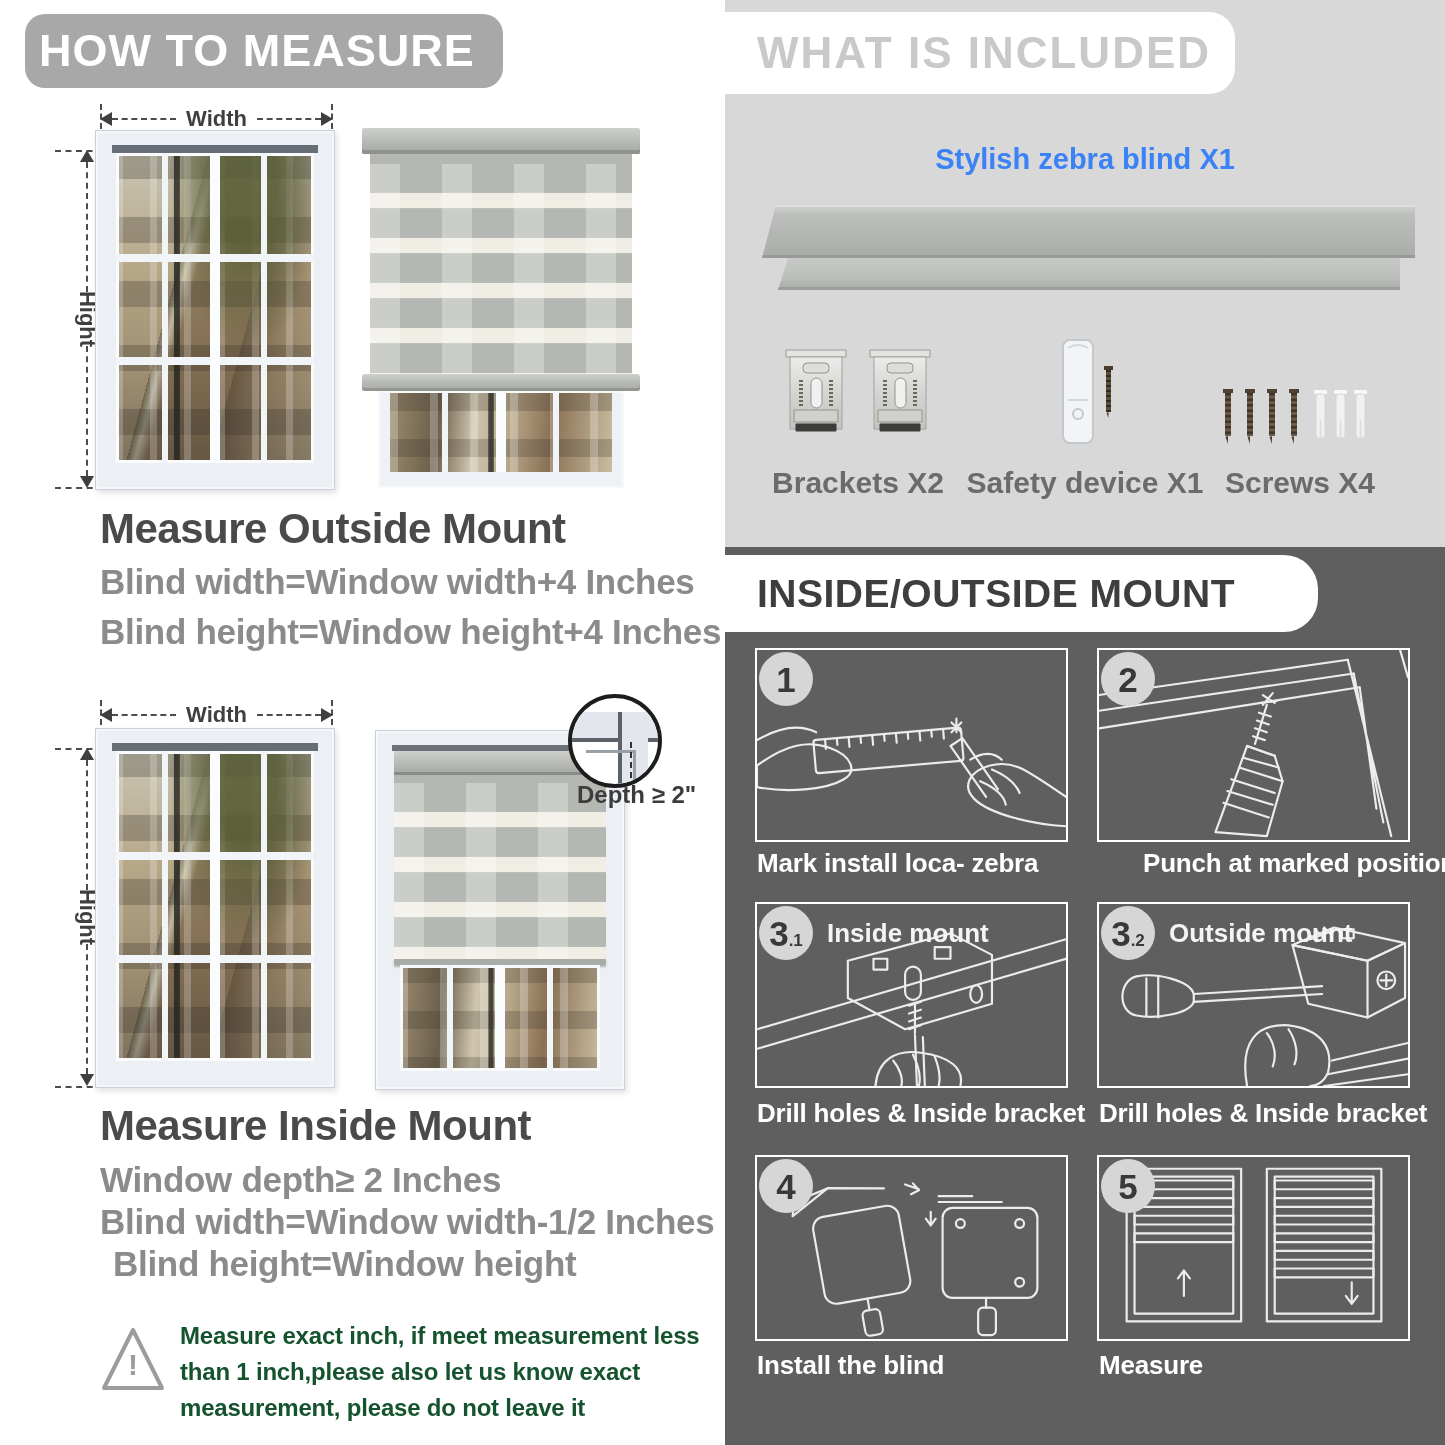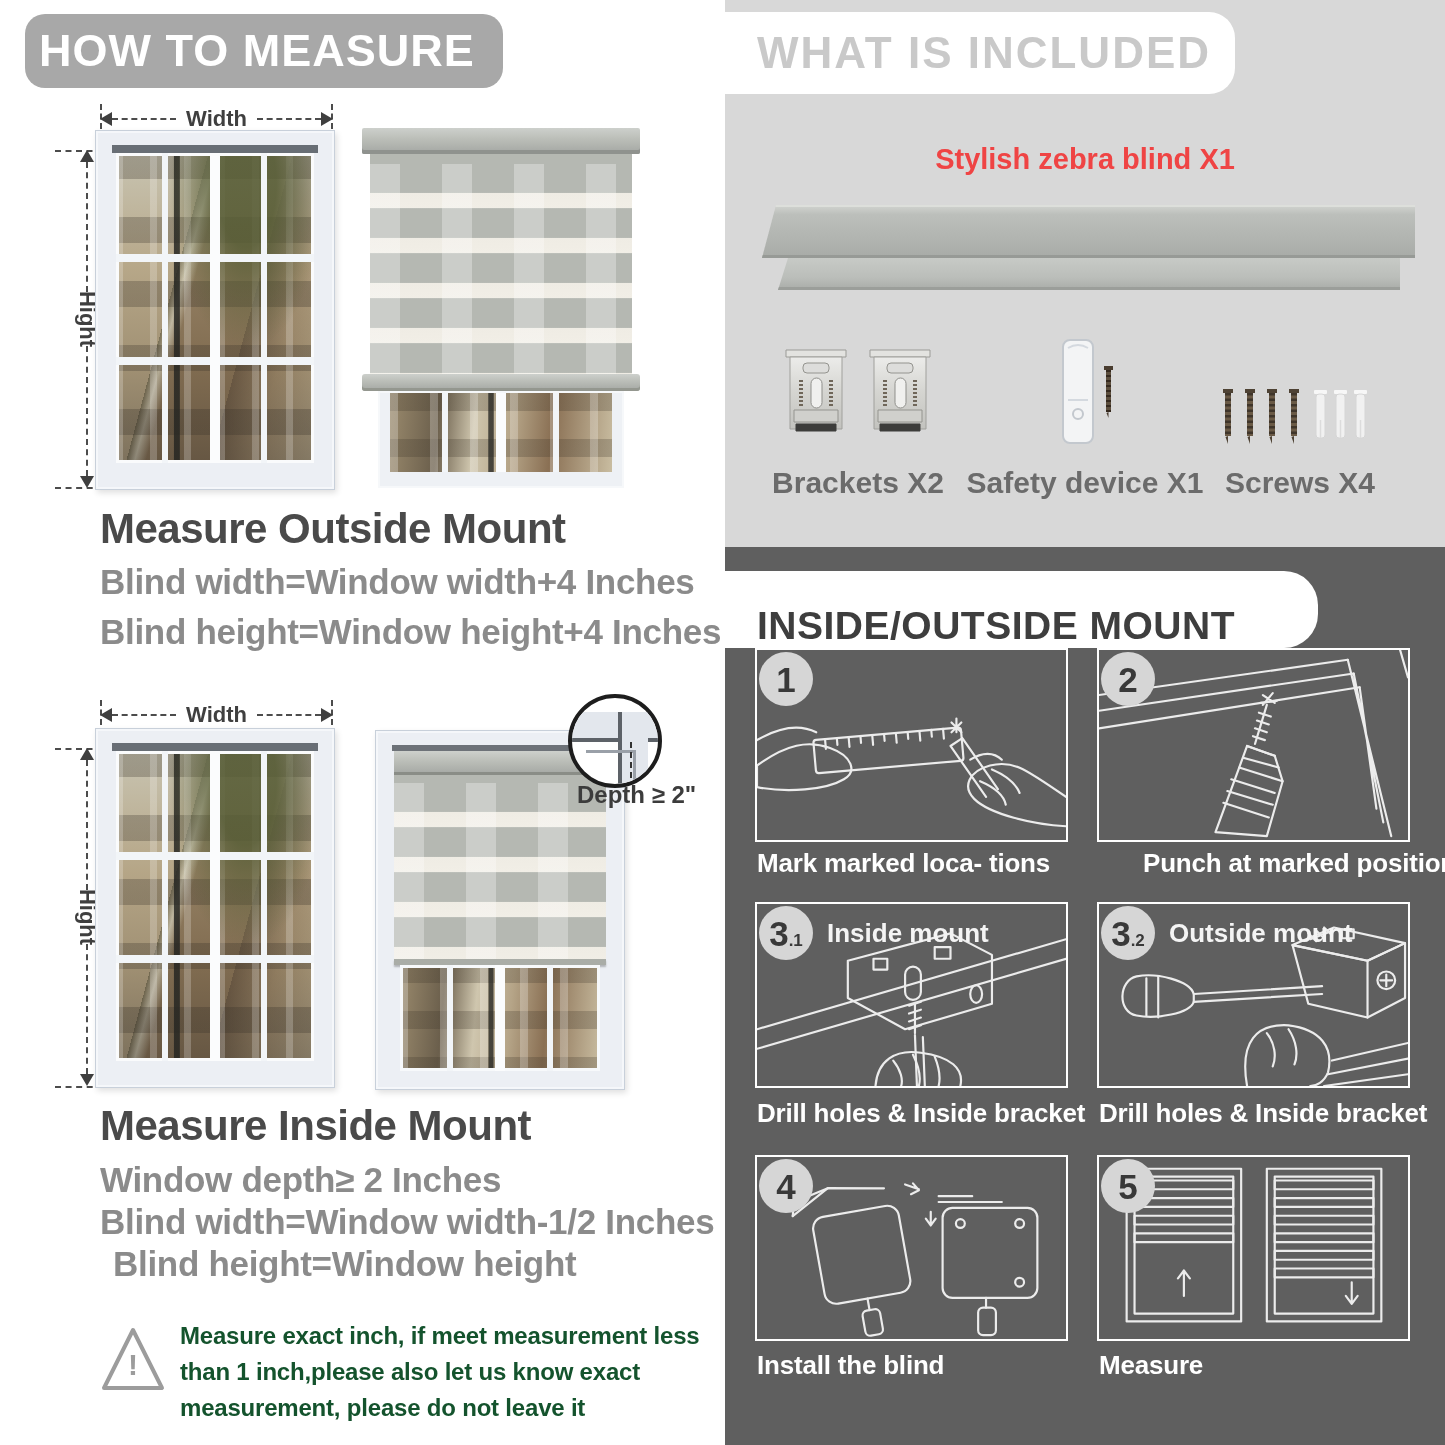--- a/index.html
+++ b/index.html
@@ -77,36 +77,36 @@
   .depth-label{color:#3c3c3c;font-size:24px;font-weight:bold;}
 
   
   .warn-text{color:#14532d;font-size:24px;font-weight:bold;line-height:36px;letter-spacing:-0.2px;}
 
   
   .right-top{left:725px;top:0;width:720px;height:547px;background:#d8d8d8;}
   .included-box{left:725px;top:12px;width:510px;height:82px;background:#ffffff;border-radius:0 26px 26px 0;
                 display:flex;align-items:center;padding-left:32px;box-sizing:border-box;}
   .included-box span{color:#c9c9c9;font-size:44px;font-weight:bold;letter-spacing:2px;}
-  .blind-label{color:#ef4444;font-size:29px;font-weight:bold;}
+  .blind-label{color:#3b82f6;font-size:29px;font-weight:bold;}
   .headrail-top{left:762px;top:205px;width:653px;height:53px;
       background:linear-gradient(180deg,#d2d4d0 0,#bcbfbb 18%,#b2b5b1 60%,#a8aba7 100%),
                  repeating-linear-gradient(180deg, rgba(255,255,255,0.12) 0 2px, rgba(0,0,0,0.03) 2px 4px);
       background-blend-mode:normal;clip-path:polygon(14px 0,100% 0,100% 100%,0 100%);
       box-shadow:inset 0 2px 0 #dddfdb, inset 0 -3px 0 #979a96;}
   .headrail-bottom{left:778px;top:258px;width:622px;height:32px;
       background:linear-gradient(180deg,#c7cac6 0,#bbbeba 60%,#a9aca8 100%);
       clip-path:polygon(10px 0,100% 0,100% 100%,0 100%);
       box-shadow:inset 0 -3px 0 #9b9e9a;}
   .item-label{color:#6b6b6b;font-size:30px;font-weight:bold;}
 
   
   .right-bottom{left:725px;top:547px;width:720px;height:898px;background:#5f5f5f;}
   .mount-box{left:725px;top:555px;width:593px;height:77px;background:#ffffff;border-radius:0 34px 34px 0;
-             display:flex;align-items:flex-end;padding-left:32px;box-sizing:border-box;margin-top:16px;}
+             display:flex;align-items:center;padding-left:32px;box-sizing:border-box;}
   .mount-box span{color:#3e3e3e;font-size:39px;font-weight:bold;letter-spacing:0.5px;}
   .panel{box-sizing:border-box;border:2px solid #ffffff;background:#5f5f5f;}
   .panel svg{display:block;width:100%;height:100%;}
   .panel svg *{stroke:#ececec;stroke-width:2.2;fill:none;stroke-linecap:round;stroke-linejoin:round;}
   .badge{position:absolute;left:2px;top:2px;width:54px;height:54px;border-radius:50%;background:#d6d6d6;
          display:flex;align-items:center;justify-content:center;}
   .badge .n{color:#393939;font-size:35px;font-weight:bold;line-height:1;}
   .badge .s{color:#393939;font-size:17px;font-weight:bold;margin-top:14px;line-height:1;}
   .panel-title{position:absolute;left:70px;top:14px;color:#f4f4f4;font-size:26px;font-weight:bold;}
   .caption{color:#ffffff;font-size:26px;font-weight:bold;letter-spacing:-0.2px;white-space:nowrap;}
@@ -342,21 +342,21 @@
       <path d="M197,74 l10,10 M207,74 l-10,10 M202,70 v14"></path>
       <path d="M313,150 C270,120 258,112 236,118 C214,124 208,140 220,152 C236,168 280,178 313,180"></path>
       <path d="M238,122 C252,128 262,136 266,146 M226,134 C240,140 250,148 252,158"></path>
       <path d="M216,112 C228,104 240,104 248,112"></path>
     </svg>
     <div class="badge">
       <span class="n">1</span>
       <span class="s"></span>
     </div>
   </div>
-  <div class="abs caption" style="left:757px;top:848px;">Mark marked loca- tions</div>
+  <div class="abs caption" style="left:757px;top:848px;">Mark install loca- zebra</div>
 
   <div class="abs panel" style="left:1097px;top:648px;width:313px;height:194px;">
     <svg viewBox="0 0 313 194" preserveAspectRatio="none">
       <path d="M0,46 L252,10 M0,62 L258,24 M0,80 L264,38"></path>
       <path d="M252,10 L296,190 M258,24 L288,176 M264,38 L281,162"></path>
       <path d="M305,0 L313,28"></path>
       <path d="M118,186 L142,120 L186,134 L170,190 Z"></path>
       <path d="M142,120 L150,98 L178,108 L186,134"></path>
       <path d="M150,98 L178,108 M146,110 L182,120"></path>
       <path d="M158,96 L170,56"></path>

